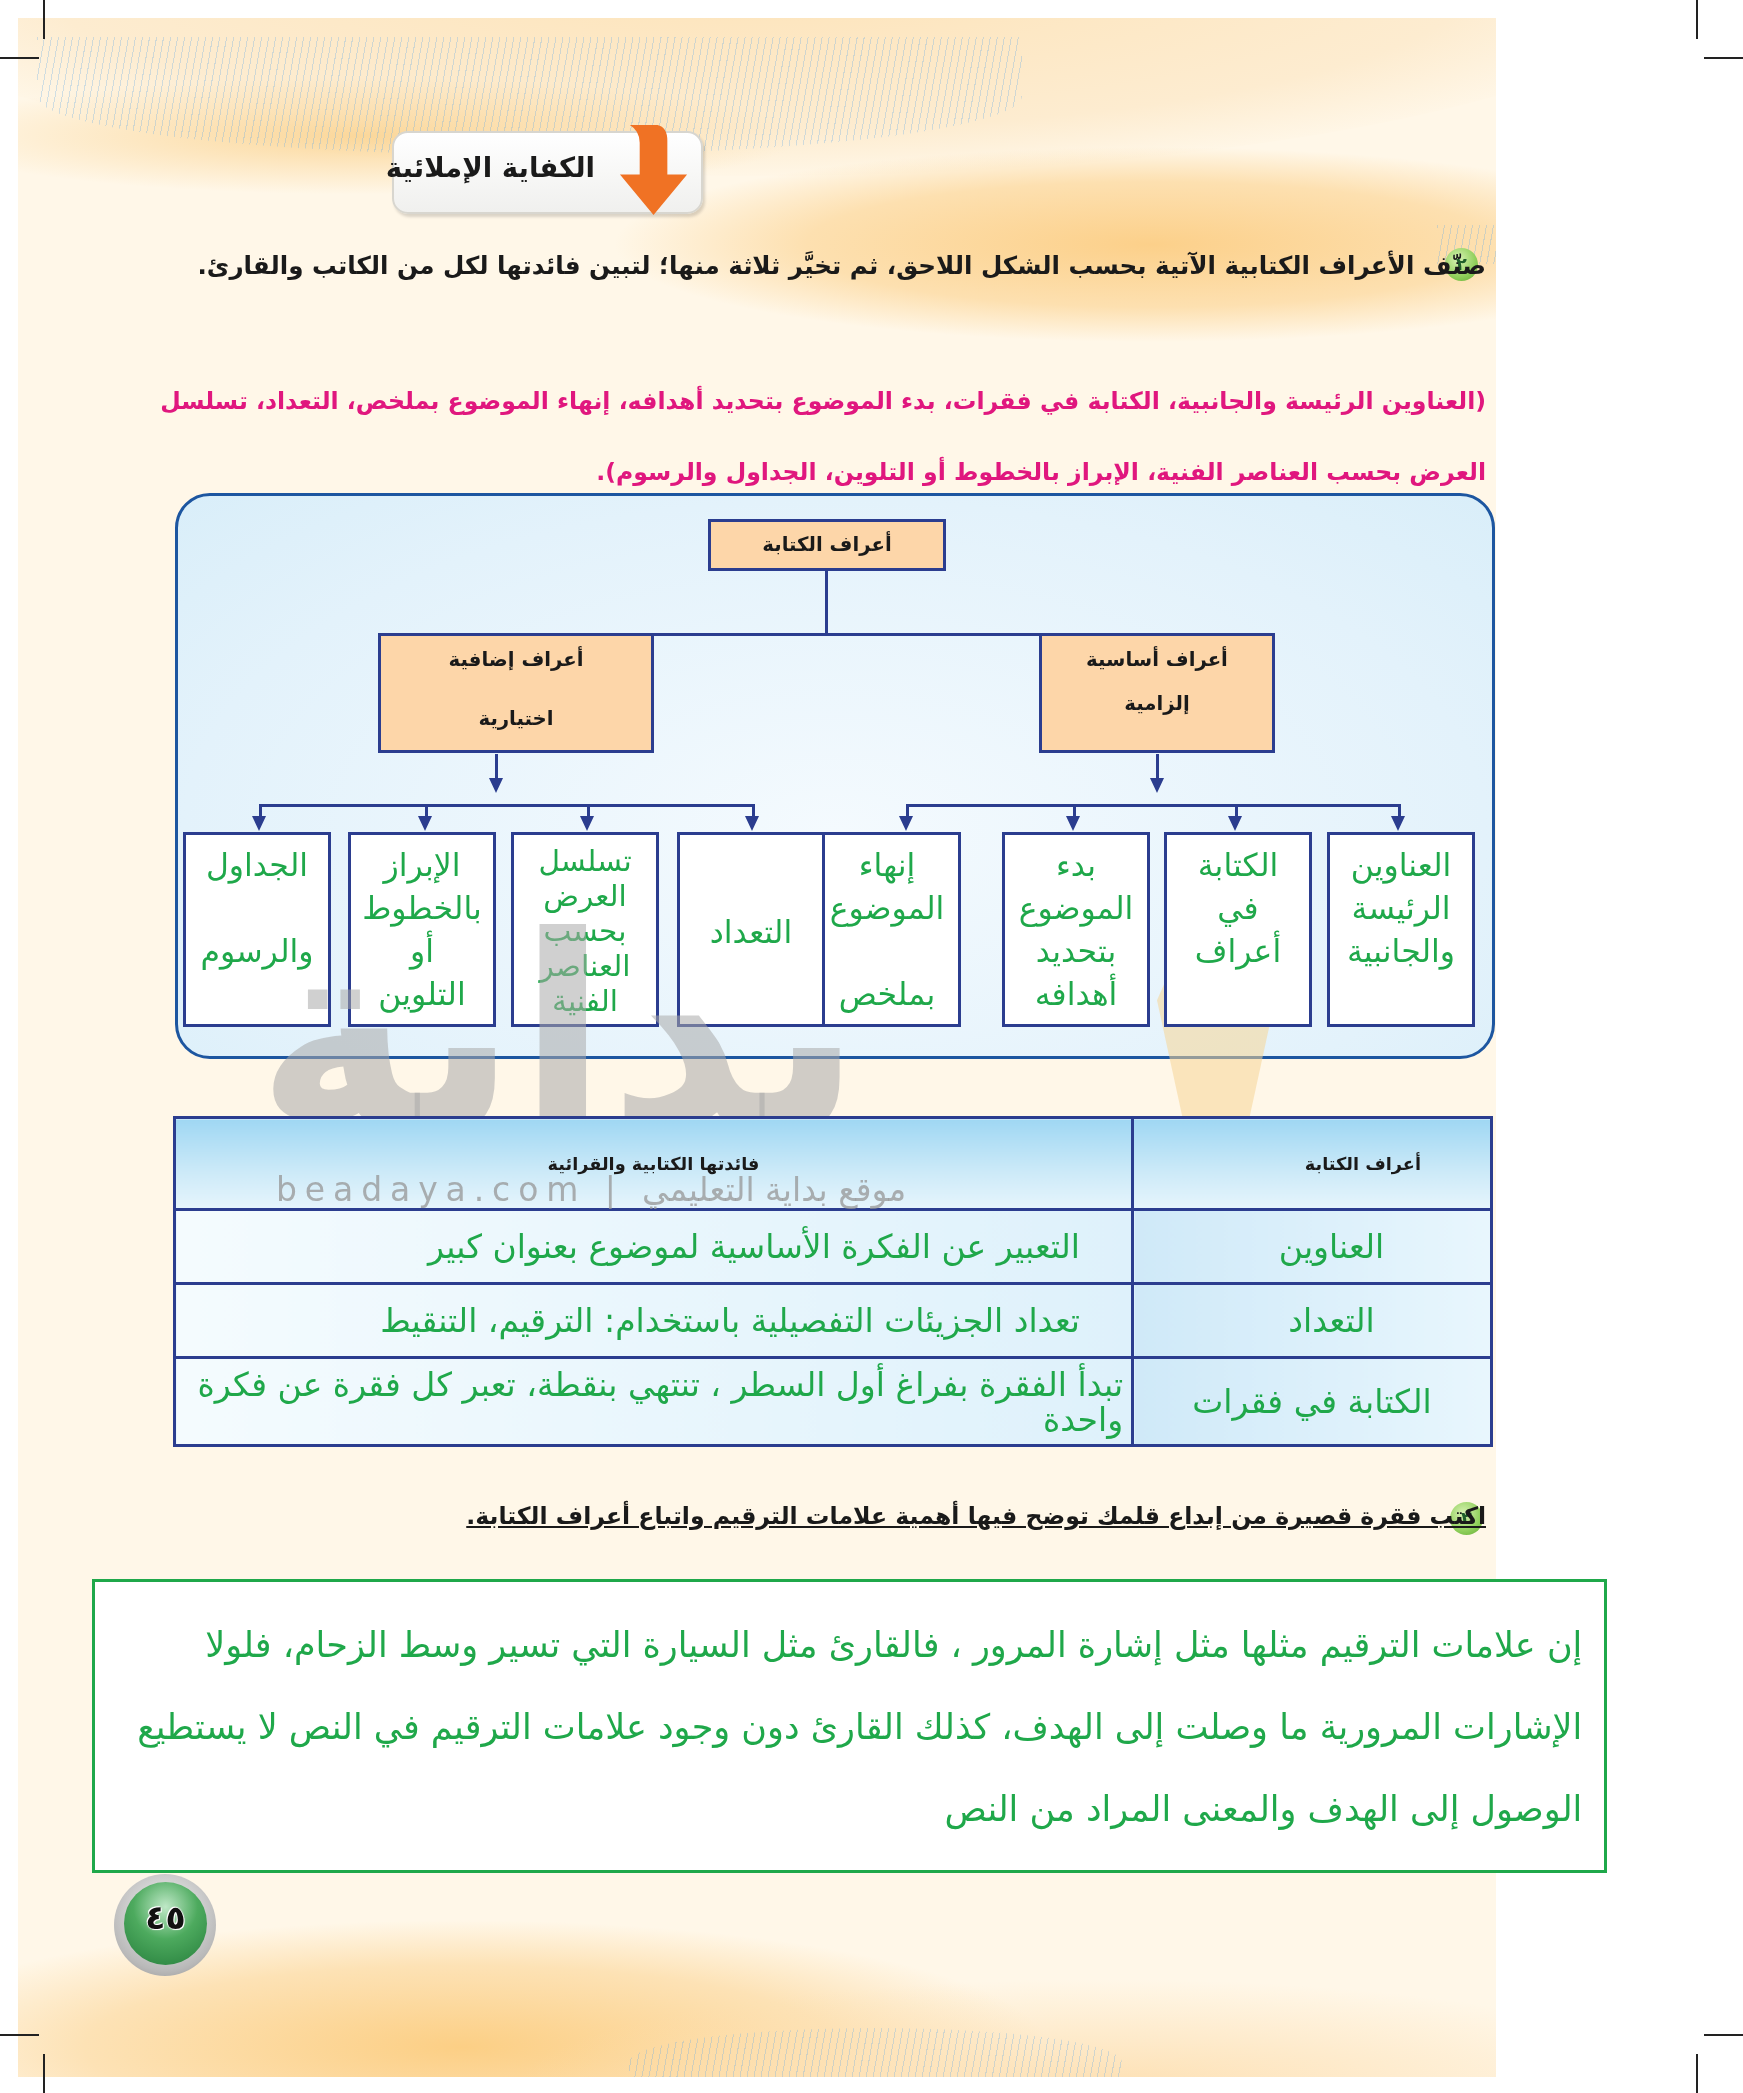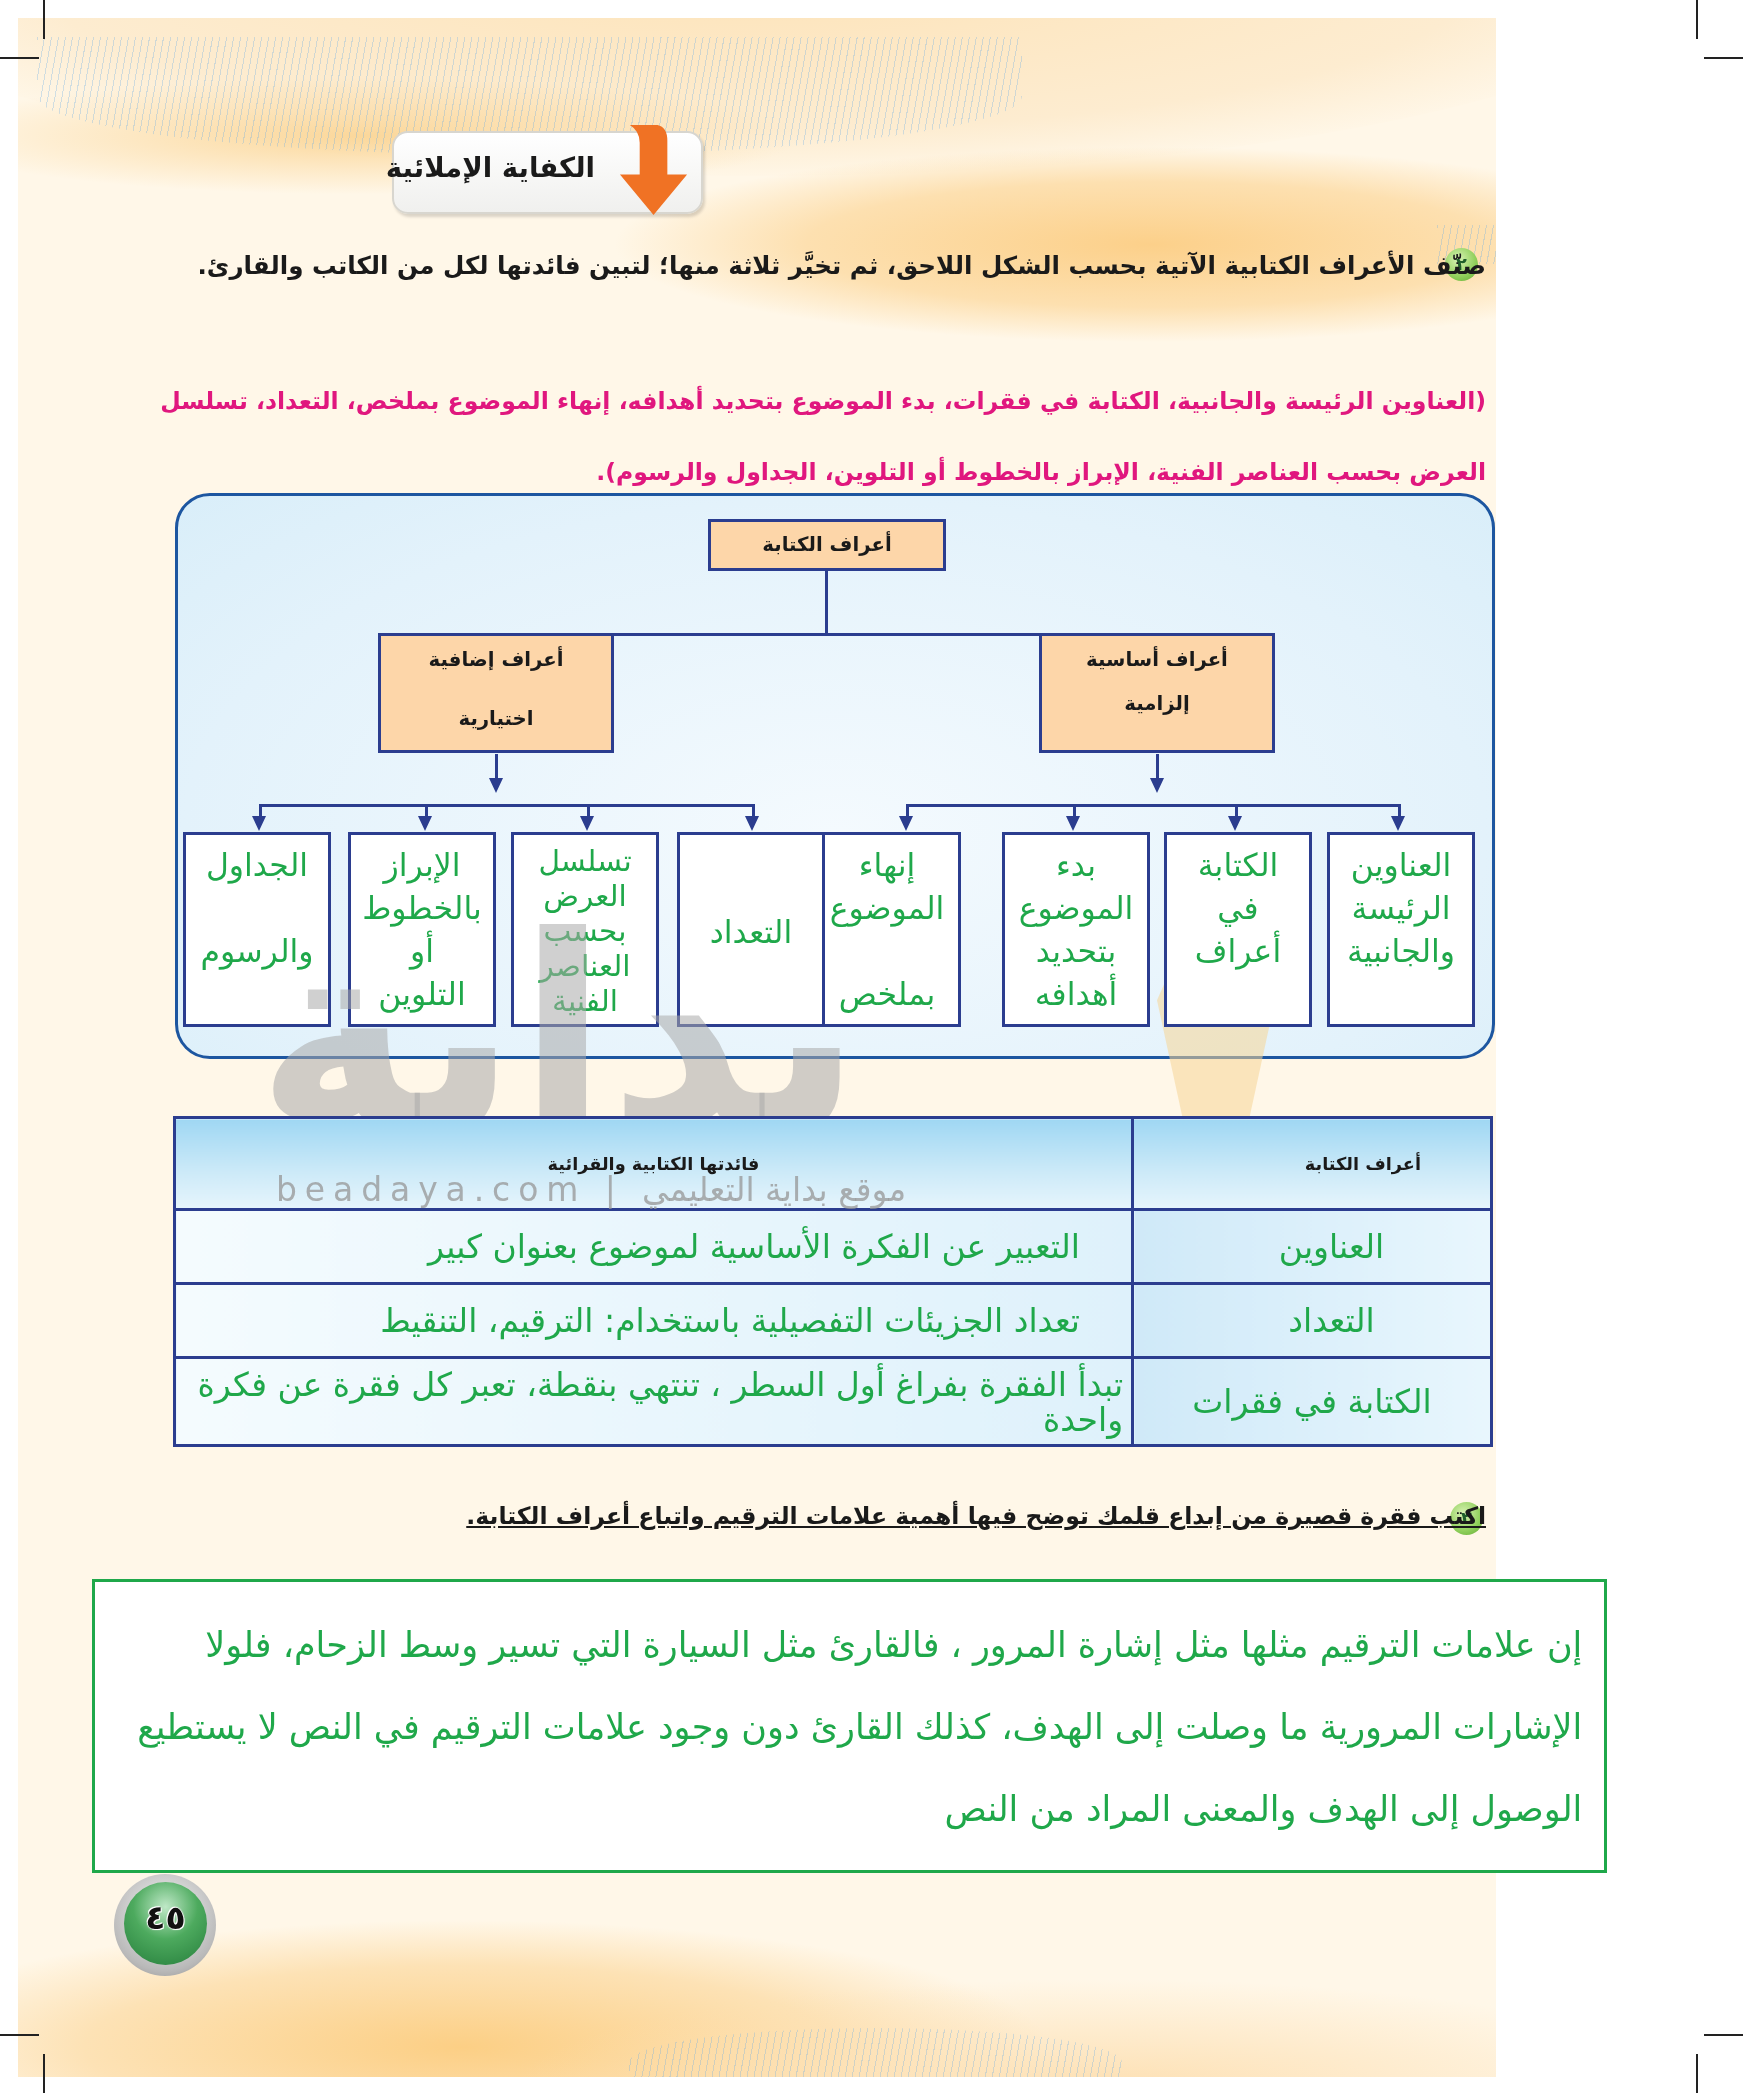--- a/index.html
+++ b/index.html
@@ -165,21 +165,21 @@
 <div class="dbox" style="left:708px;top:519px;width:238px;height:52px;line-height:45px;">
   <span>أعراف الكتابة</span>
 </div>
 <div class="line" style="left:825px;top:571px;width:3px;height:64px;"></div>
 <div class="line" style="left:493px;top:633px;width:670px;height:3px;"></div>
 
 <div class="dbox" style="left:1039px;top:633px;width:236px;height:120px;">
   <div style="margin-top:11.8px;">أعراف أساسية</div>
   <div style="margin-top:21.7px;">إلزامية</div>
 </div>
-<div class="dbox" style="left:378px;top:633px;width:236px;height:120px;">
+<div class="dbox" style="left:378px;top:633px;width:276px;height:120px;">
   <div style="margin-top:11.8px;">أعراف إضافية</div>
   <div style="margin-top:36px;">اختيارية</div>
 </div>
 
 <div class="line" style="left:1156px;top:754px;width:3px;height:29.6px;"></div>
 <div class="arrowhead" style="left:1150px;top:778px;"></div>
 <div class="line" style="left:495px;top:754px;width:3px;height:29.6px;"></div>
 <div class="arrowhead" style="left:489px;top:778px;"></div>
 
 <div class="line" style="left:906px;top:804px;width:495px;height:3px;"></div>

